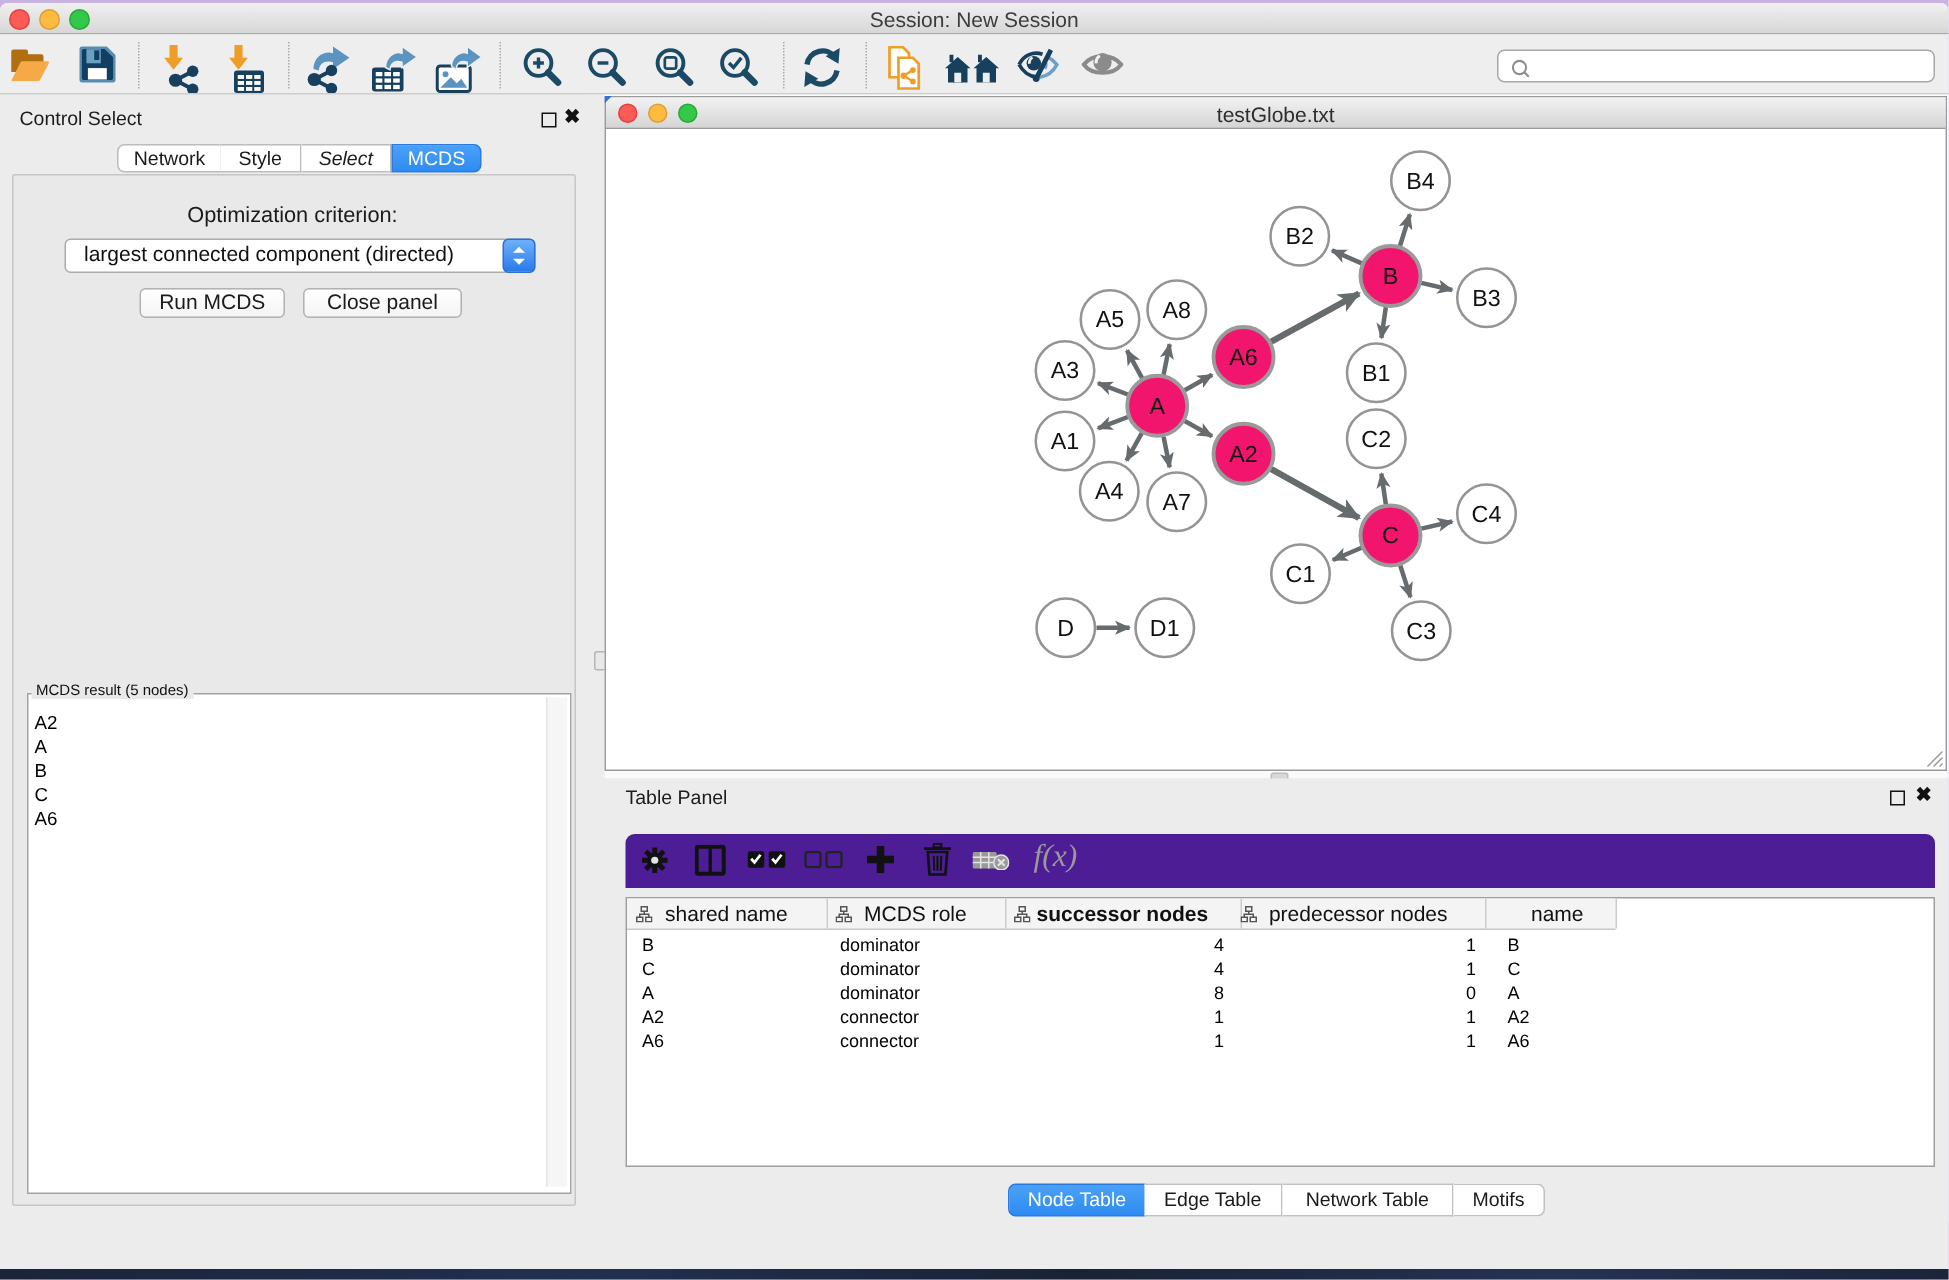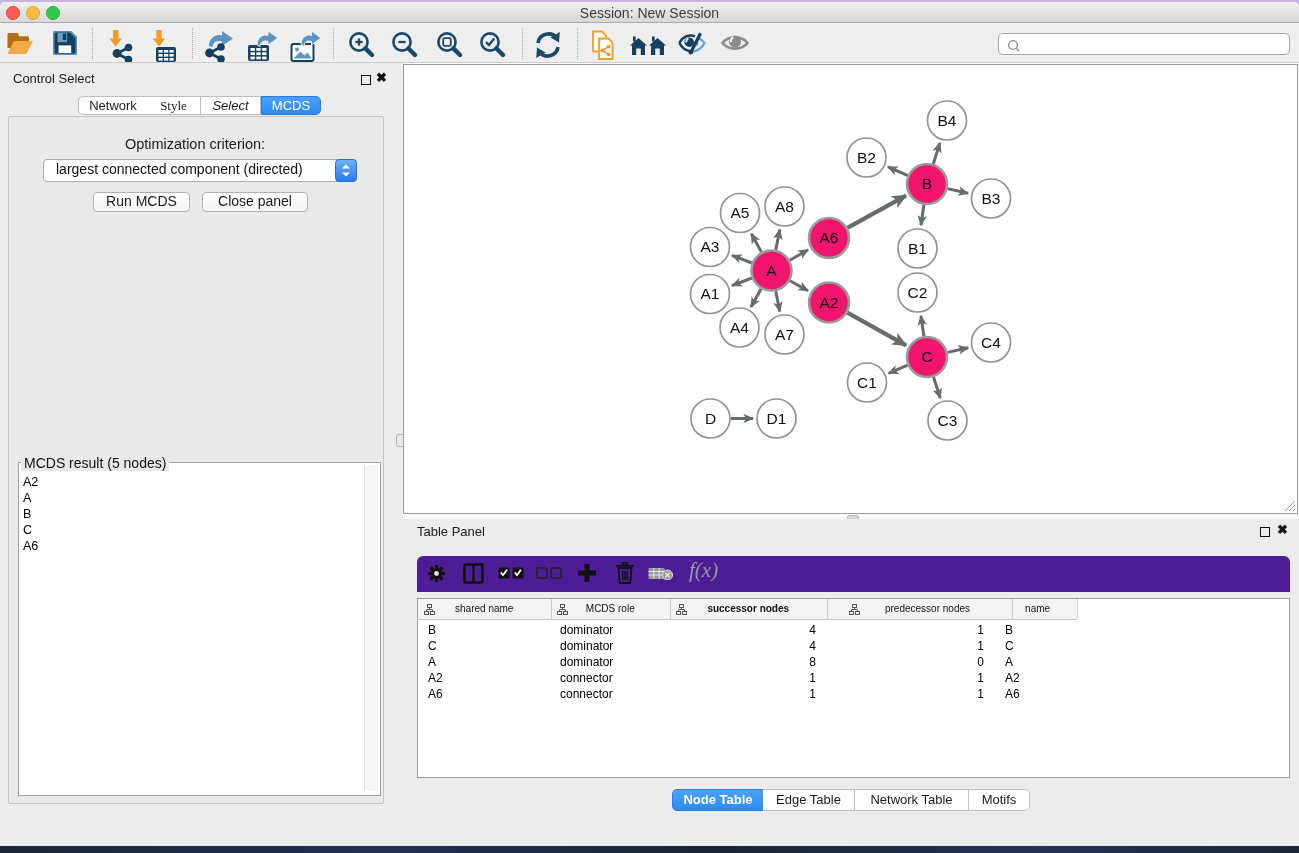--- a/index.html
+++ b/index.html
@@ -18,38 +18,38 @@
 .minbox{position:absolute;top:11px;width:8px;height:8px;border:1.5px solid #111;}
 .xico{position:absolute;top:6px;font-size:13px;font-weight:bold;color:#111;}
 #tabs{position:absolute;left:78px;top:32px;height:17px;}
 .tab{position:absolute;top:0;height:17px;background:#ffffff;border:1px solid #bcbcbc;font-size:13px;color:#1a1a1a;text-align:center;line-height:17px;}
 #cpinner{position:absolute;left:8px;top:52px;width:374px;height:686px;background:#e9e9e9;border:1px solid #c6c6c6;border-radius:2px;}
 #optlabel{position:absolute;left:0;top:72px;width:100%;text-align:center;font-size:14.5px;color:#1b1b1b;}
 #dd{position:absolute;left:43px;top:94.5px;width:312px;height:21px;background:#ffffff;border:1px solid #ababab;border-radius:4px;font-size:14px;color:#111;line-height:19.5px;}
 #ddbtn{position:absolute;right:-1px;top:-1px;width:20px;height:21px;border-radius:4px;background:linear-gradient(#6db1fb,#2a7ae8);border:1px solid #2a6fd4;}
 .btn{position:absolute;top:127.5px;height:18px;background:linear-gradient(#ffffff,#f4f4f4);border:1px solid #b2b2b2;border-radius:4px;font-size:14px;color:#1b1b1b;text-align:center;line-height:17px;}
 #fieldset{position:absolute;left:18px;top:398px;width:361px;height:332px;border:1px solid #a3a3a3;background:#ffffff;}
-#legend{position:absolute;left:2px;top:-8px;background:#e9e9e9;padding:0 3px;font-size:14px;color:#111;}
+#legend{position:absolute;left:2px;top:-8px;background:#e9e9e9;padding:0 3px;font-size:10px;color:#111;}
 #mlist{position:absolute;left:4px;top:11px;font-size:12.5px;color:#000;line-height:16px;}
 #mscroll{position:absolute;right:2px;top:2px;width:13px;height:326px;background:#f6f6f6;border-left:1px solid #e2e2e2;}
 
 #netarea{position:absolute;left:403px;top:61px;width:896px;height:456px;background:#fafafa;}
 #divstrip{position:absolute;left:390px;top:61px;width:13px;height:752px;background:#ececec;}
 #frame{position:absolute;left:403px;top:62px;width:895px;height:450px;background:#ffffff;border:1px solid #9b9b9b;box-sizing:border-box;}
 #ftitle{position:absolute;left:0;top:0;width:100%;height:20px;background:linear-gradient(#f2f2f2,#d5d5d5);border-bottom:1px solid #9b9b9b;}
 #ftitle .tl{position:absolute;top:4px;width:11px;height:11px;border-radius:50%;}
 #ftext{position:absolute;top:2.5px;width:100%;text-align:center;font-size:14px;color:#2e2e2e;}
 #graph{position:absolute;left:0;top:21px;}
 
 #tp{position:absolute;left:390px;top:517px;width:909px;height:296px;background:#ececec;}
 #tptitle{position:absolute;left:27px;top:4.5px;font-size:13px;color:#1c1c1c;}
 #tptools{position:absolute;left:27px;top:37px;width:873px;height:36px;background:#4c1d95;border-radius:6px 6px 0 0;}
 #tbl{position:absolute;left:27px;top:79px;width:873px;height:180px;background:#ffffff;border:1px solid #9e9e9e;box-sizing:border-box;}
 #thead{position:absolute;left:0;top:0;height:20px;background:#f4f4f4;border-bottom:1px solid #c8c8c8;}
-.th{position:absolute;top:0;height:20px;border-right:1px solid #cccccc;font-size:10px;color:#111;text-align:center;line-height:20px;}
+.th{position:absolute;top:0;height:20px;border-right:1px solid #cccccc;font-size:14px;color:#111;text-align:center;line-height:20px;}
 .td{position:absolute;font-size:12px;color:#000;height:16px;line-height:16px;}
 #btabs{position:absolute;left:282px;top:270px;height:20px;}
 .btab{position:absolute;height:20px;background:#ffffff;border:1px solid #c0c0c0;font-size:13px;color:#1a1a1a;text-align:center;line-height:20px;}
 
 #status{position:absolute;left:0;top:813px;width:1299px;height:31px;background:#ececec;border-top:1px solid #c3c3c3;}
 #deskbottom{position:absolute;left:0;top:846px;width:1299px;height:7px;background:linear-gradient(90deg,#1b2438,#223050 30%,#1a2335 55%,#253252 80%,#1b2438);}
 .selblue{background:linear-gradient(#4ba1f8,#2e8bf1) !important;color:#ffffff !important;}
 </style></head>
 <body>
 <div id="app">
@@ -207,21 +207,21 @@
             <line x1="10.2" y1="10.2" x2="13.2" y2="13.2" stroke="#8e8e8e" stroke-width="1.4"></line>
           </svg>
         </div>
   </div>
   <div id="cp">
     <div id="cptitle">Control Select</div>
     <div class="minbox" style="left:361px;"></div>
     <div class="xico" style="left:376px;">✖</div>
     <div id="tabs">
       <div class="tab" style="left:0;width:68px;border-radius:5px 0 0 5px;">Network</div>
-      <div class="tab" style="left:69px;width:53px;border-left:0;font-family:Liberation Serif, serif;">Style</div>
+      <div class="tab" style="left:69px;width:53px;border-left:0;">Style</div>
       <div class="tab" style="left:123px;width:59px;border-left:0;font-style:italic;">Select</div>
       <div class="tab selblue" style="left:183px;width:58px;border-color:#2a7ae0;border-radius:0 5px 5px 0;">MCDS</div>
     </div>
     <div id="cpinner"></div>
     <div id="optlabel">Optimization criterion:</div>
     <div id="dd"><span style="padding-left:12px;">largest connected component (directed)</span>
       <div id="ddbtn"><svg width="20" height="21" viewBox="0 0 20 21">
               <path d="M6,8.5 L10,4.5 L14,8.5 z" fill="#ffffff"></path>
               <path d="M6,12.5 L10,16.5 L14,12.5 z" fill="#ffffff"></path>
             </svg></div>
@@ -232,20 +232,29 @@
       <div id="legend">MCDS result (5 nodes)</div>
       <div id="mlist">A2<br>A<br>B<br>C<br>A6</div>
       <div id="mscroll"></div>
     </div>
   </div>
   <div id="divstrip"></div>
       <div id="netarea"></div>
   <div style="position:absolute;left:396px;top:432px;width:8px;height:11px;background:#e8e8e8;border:1px solid #b5b5b5;border-radius:2px;"></div>
   <div style="position:absolute;left:847px;top:512.5px;width:10px;height:4px;background:#d8d8d8;border:1px solid #bdbdbd;border-radius:2px;"></div>
   <div id="frame">
+    <div id="ftitle">
+      <div class="tl" style="left:7.5px;background:#fc5b57;border:0.5px solid #e2443f;"></div>
+      <div class="tl" style="left:27.5px;background:#fdbc40;border:0.5px solid #dfa032;"></div>
+      <div class="tl" style="left:47.5px;background:#34c84a;border:0.5px solid #2aa837;"></div>
+      <div id="ftext">testGlobe.txt</div>
+      <svg width="5" height="5" style="position:absolute;left:-1px;top:-1px;z-index:5;" viewBox="0 0 5 5">
+            <path d="M0,0 L5,0 L0,5 z" fill="#3a6fd8"></path>
+          </svg>
+    </div>
     <svg id="graph" width="893" height="426" viewBox="0 0 893 426">
     <defs>
             <marker id="arr" viewBox="0 0 10 10" refX="9" refY="5" markerWidth="3.6" markerHeight="3.6" orient="auto-start-reverse">
               <path d="M0,0.6 L10,5 L0,9.4 L2.5,5 z" fill="#666b6e"></path>
             </marker>
           </defs>
 <g stroke="#666b6e" fill="none">
 <line x1="357.4" y1="166.1" x2="347.3" y2="147.6" stroke-width="3.0" marker-end="url(#arr)"></line>
 <line x1="371.7" y1="163.9" x2="375.8" y2="143.5" stroke-width="3.0" marker-end="url(#arr)"></line>
 <line x1="347.9" y1="177.0" x2="328.0" y2="169.4" stroke-width="3.0" marker-end="url(#arr)"></line>
@@ -395,21 +404,21 @@
                 </g>
               </svg>MCDS role</div>
 <div class="th" style="left:252px;width:156.5px;font-weight:bold;"><svg width="11" height="11" viewBox="0 0 11 11" style="position:absolute;left:6px;top:5px;">
                 <g fill="none" stroke="#555" stroke-width="1">
                   <rect x="3.5" y="0.5" width="4" height="3"></rect>
                   <rect x="0.5" y="7.5" width="4" height="3"></rect>
                   <rect x="6.5" y="7.5" width="4" height="3"></rect>
                   <path d="M5.5,3.5 v2 M2.5,7.5 v-2 h6 v2"></path>
                 </g>
               </svg>successor nodes</div>
-<div class="th" style="left:425px;width:169px;"><svg width="11" height="11" viewBox="0 0 11 11" style="position:absolute;left:6px;top:5px;">
+<div class="th" style="left:403px;width:169px;"><svg width="11" height="11" viewBox="0 0 11 11" style="position:absolute;left:6px;top:5px;">
                 <g fill="none" stroke="#555" stroke-width="1">
                   <rect x="3.5" y="0.5" width="4" height="3"></rect>
                   <rect x="0.5" y="7.5" width="4" height="3"></rect>
                   <rect x="6.5" y="7.5" width="4" height="3"></rect>
                   <path d="M5.5,3.5 v2 M2.5,7.5 v-2 h6 v2"></path>
                 </g>
               </svg>predecessor nodes</div>
 <div class="th" style="left:577.5px;width:81.5px;">&nbsp;name</div>
 </div>
 <div class="td" style="left:10px;top:23px;">B</div>
@@ -432,21 +441,21 @@
 <div class="td" style="left:252px;top:71px;width:146px;text-align:right;">1</div>
 <div class="td" style="left:408px;top:71px;width:158px;text-align:right;">1</div>
 <div class="td" style="left:587px;top:71px;">A2</div>
 <div class="td" style="left:10px;top:87px;">A6</div>
 <div class="td" style="left:142px;top:87px;">connector</div>
 <div class="td" style="left:252px;top:87px;width:146px;text-align:right;">1</div>
 <div class="td" style="left:408px;top:87px;width:158px;text-align:right;">1</div>
 <div class="td" style="left:587px;top:87px;">A6</div>
     </div>
     <div id="btabs">
-      <div class="btab selblue" style="left:0;width:90px;border-color:#2a7ae0;border-radius:5px 0 0 5px;font-weight:bold;">Node Table</div>
+      <div class="btab selblue" style="left:0;width:90px;border-color:#2a7ae0;border-radius:5px 0 0 5px;">Node Table</div>
       <div class="btab" style="left:91px;width:91px;border-left:0;">Edge Table</div>
       <div class="btab" style="left:183px;width:113px;border-left:0;">Network Table</div>
       <div class="btab" style="left:297px;width:60px;border-left:0;border-radius:0 5px 5px 0;">Motifs</div>
     </div>
   </div>
 </div>
 <div id="deskbottom"></div>
 </div>
 
 </body></html>

